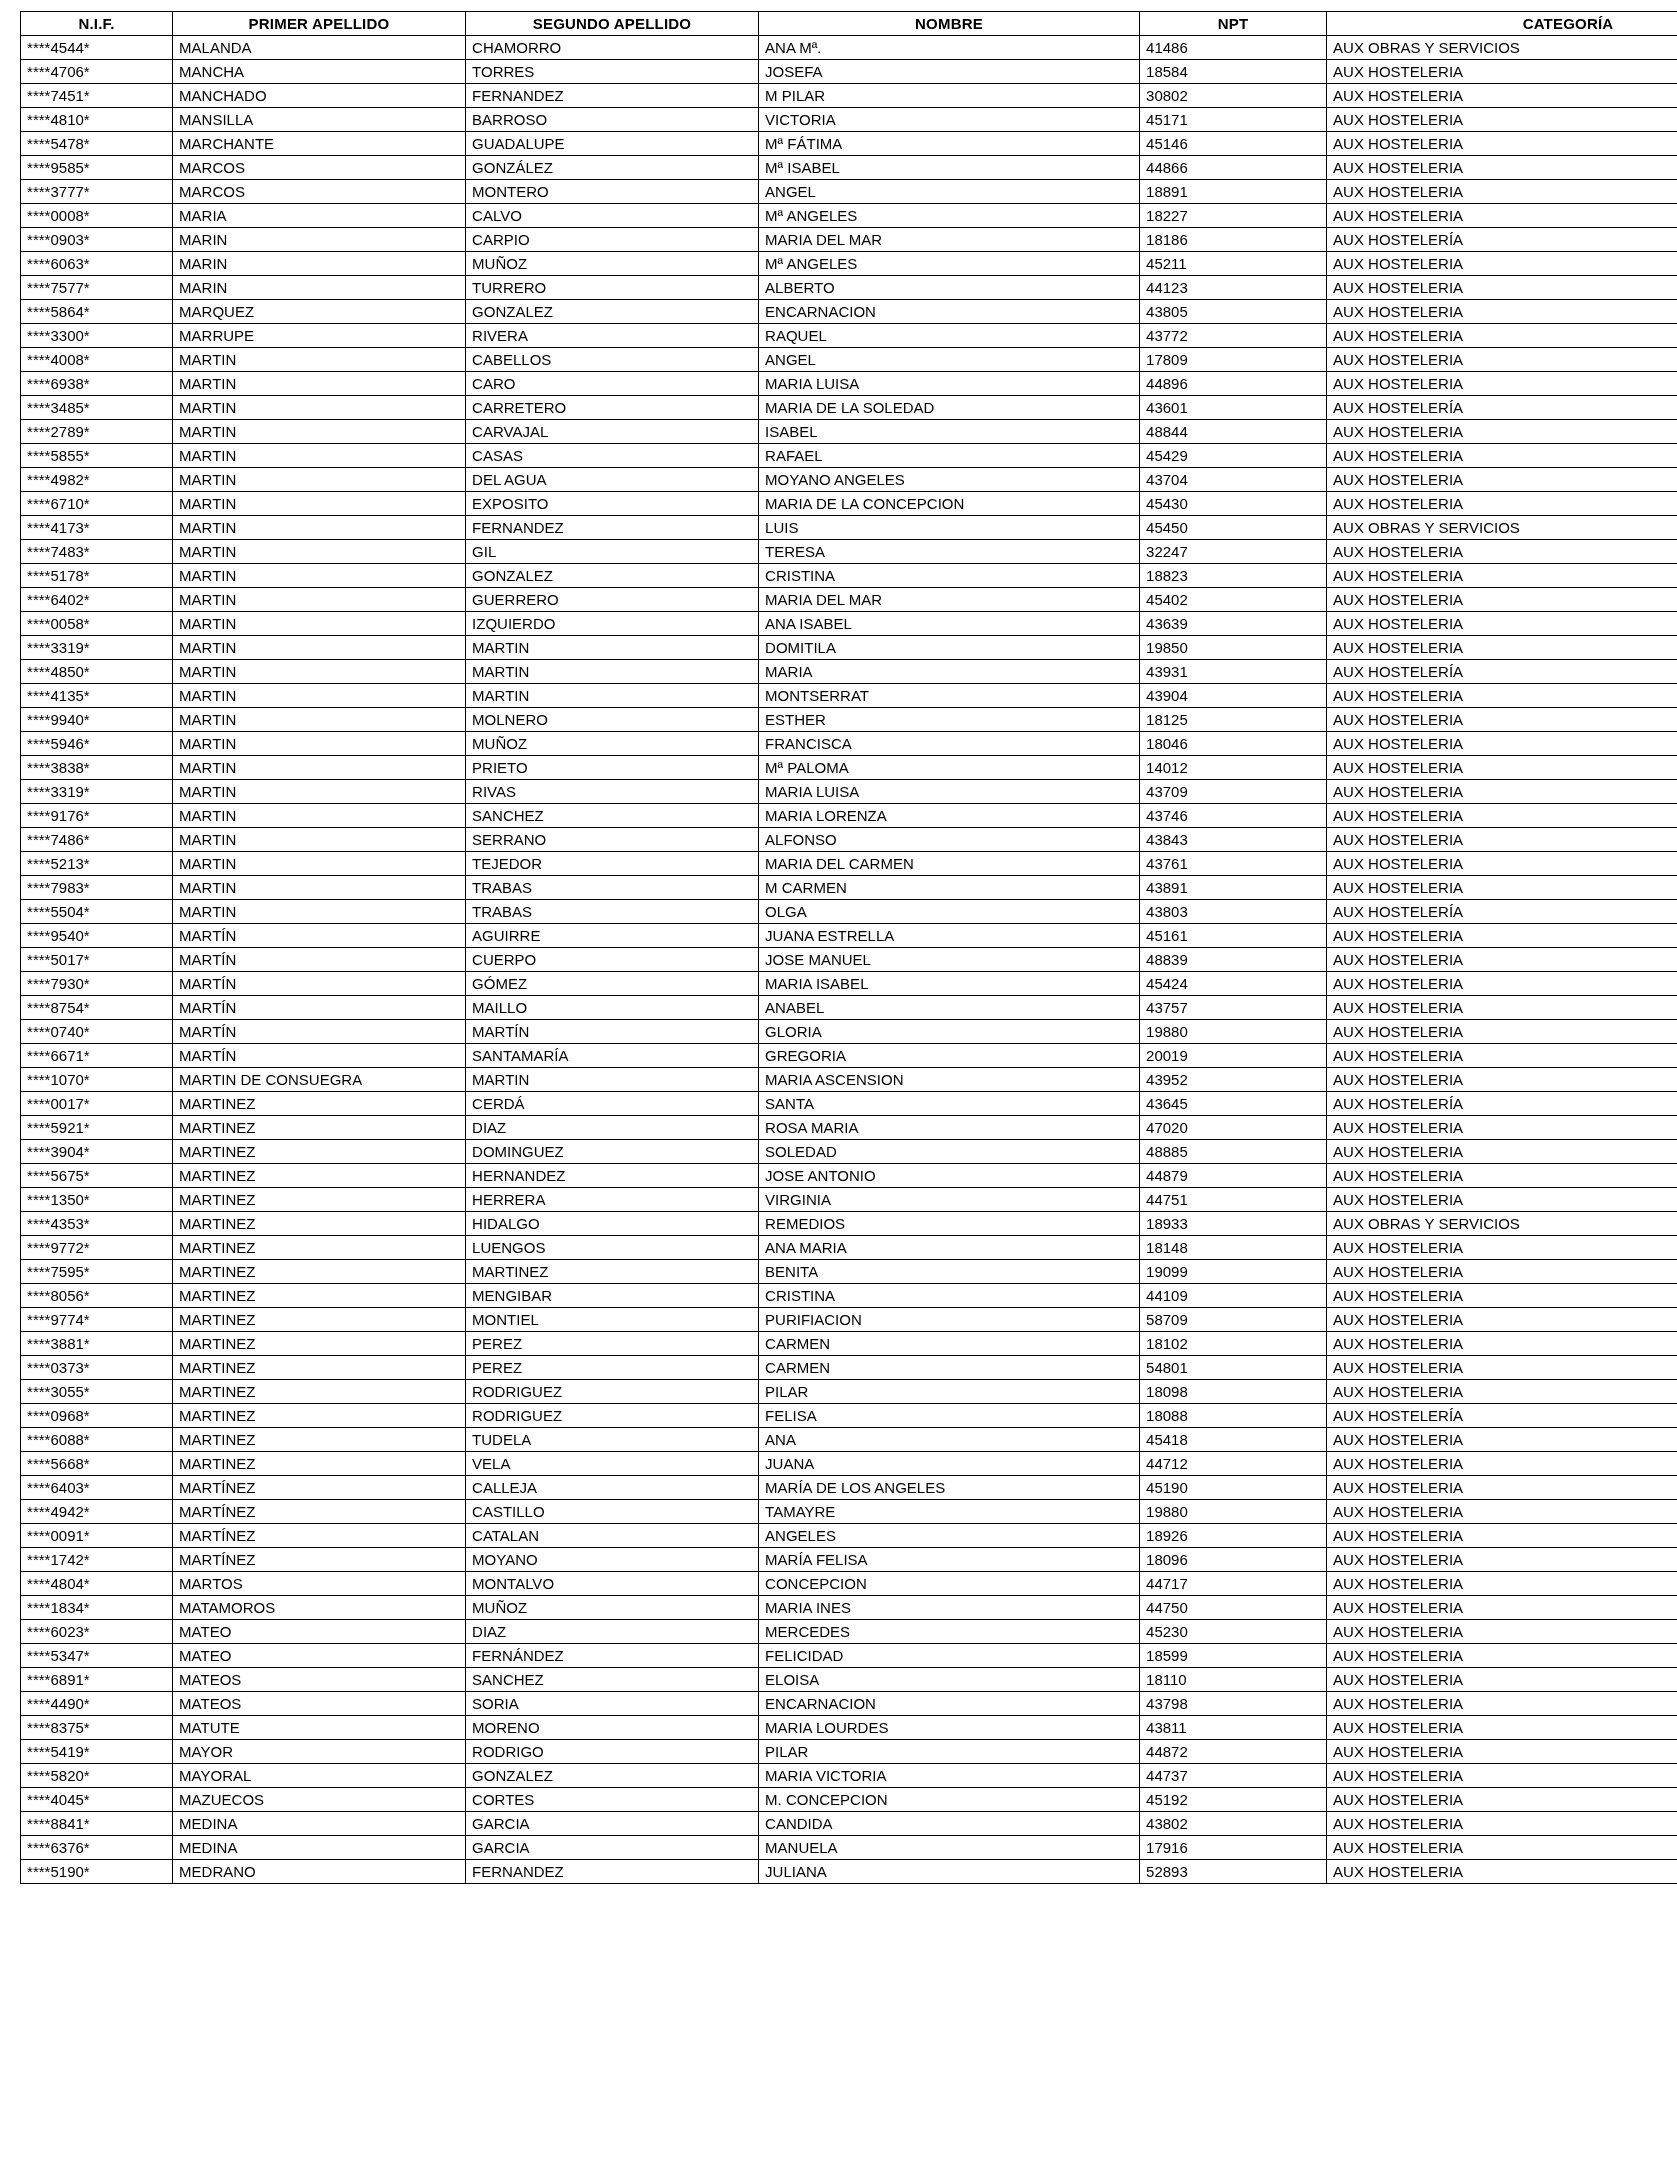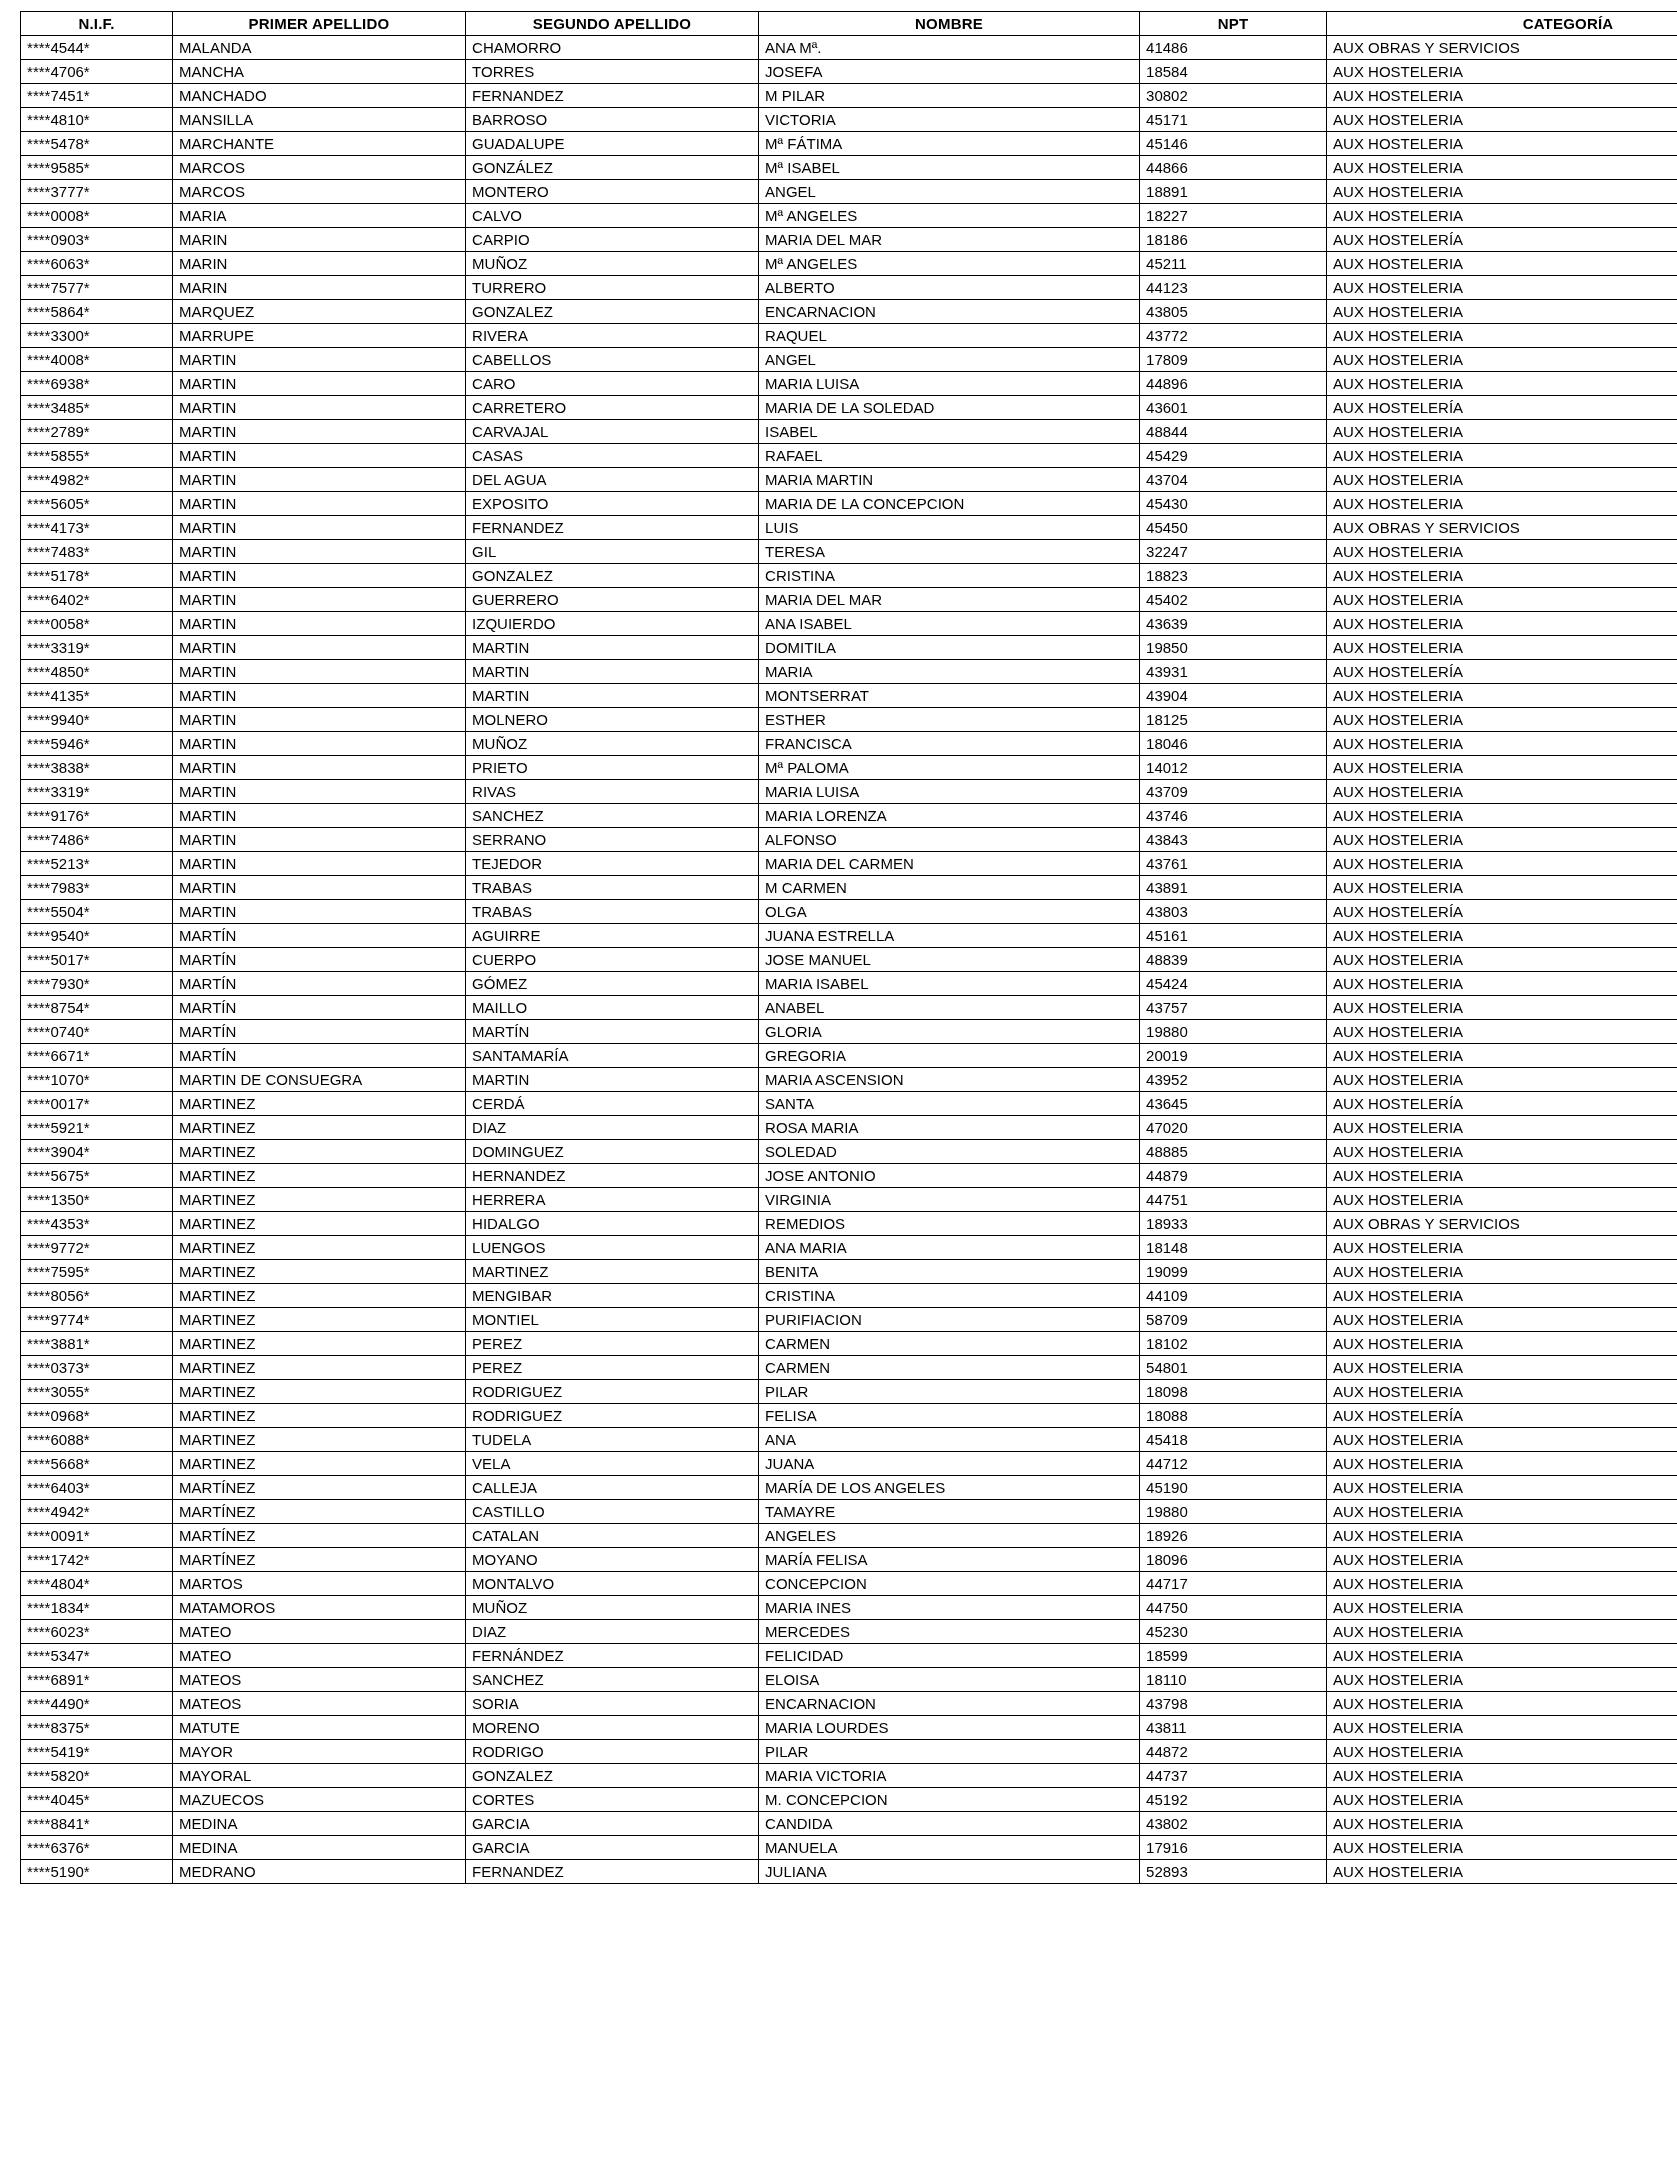--- a/index.html
+++ b/index.html
@@ -217,26 +217,26 @@
           <td class="c-ape1">MARTIN</td>
           <td class="c-ape2">CASAS</td>
           <td class="c-nom">RAFAEL</td>
           <td class="c-npt">45429</td>
           <td class="c-cat">AUX HOSTELERIA</td>
         </tr>
         <tr>
           <td class="c-nif">****4982*</td>
           <td class="c-ape1">MARTIN</td>
           <td class="c-ape2">DEL AGUA</td>
-          <td class="c-nom">MARIA MARTIN</td>
+          <td class="c-nom">MOYANO ANGELES</td>
           <td class="c-npt">43704</td>
           <td class="c-cat">AUX HOSTELERIA</td>
         </tr>
         <tr>
-          <td class="c-nif">****5605*</td>
+          <td class="c-nif">****6710*</td>
           <td class="c-ape1">MARTIN</td>
           <td class="c-ape2">EXPOSITO</td>
           <td class="c-nom">MARIA DE LA CONCEPCION</td>
           <td class="c-npt">45430</td>
           <td class="c-cat">AUX HOSTELERIA</td>
         </tr>
         <tr>
           <td class="c-nif">****4173*</td>
           <td class="c-ape1">MARTIN</td>
           <td class="c-ape2">FERNANDEZ</td>

